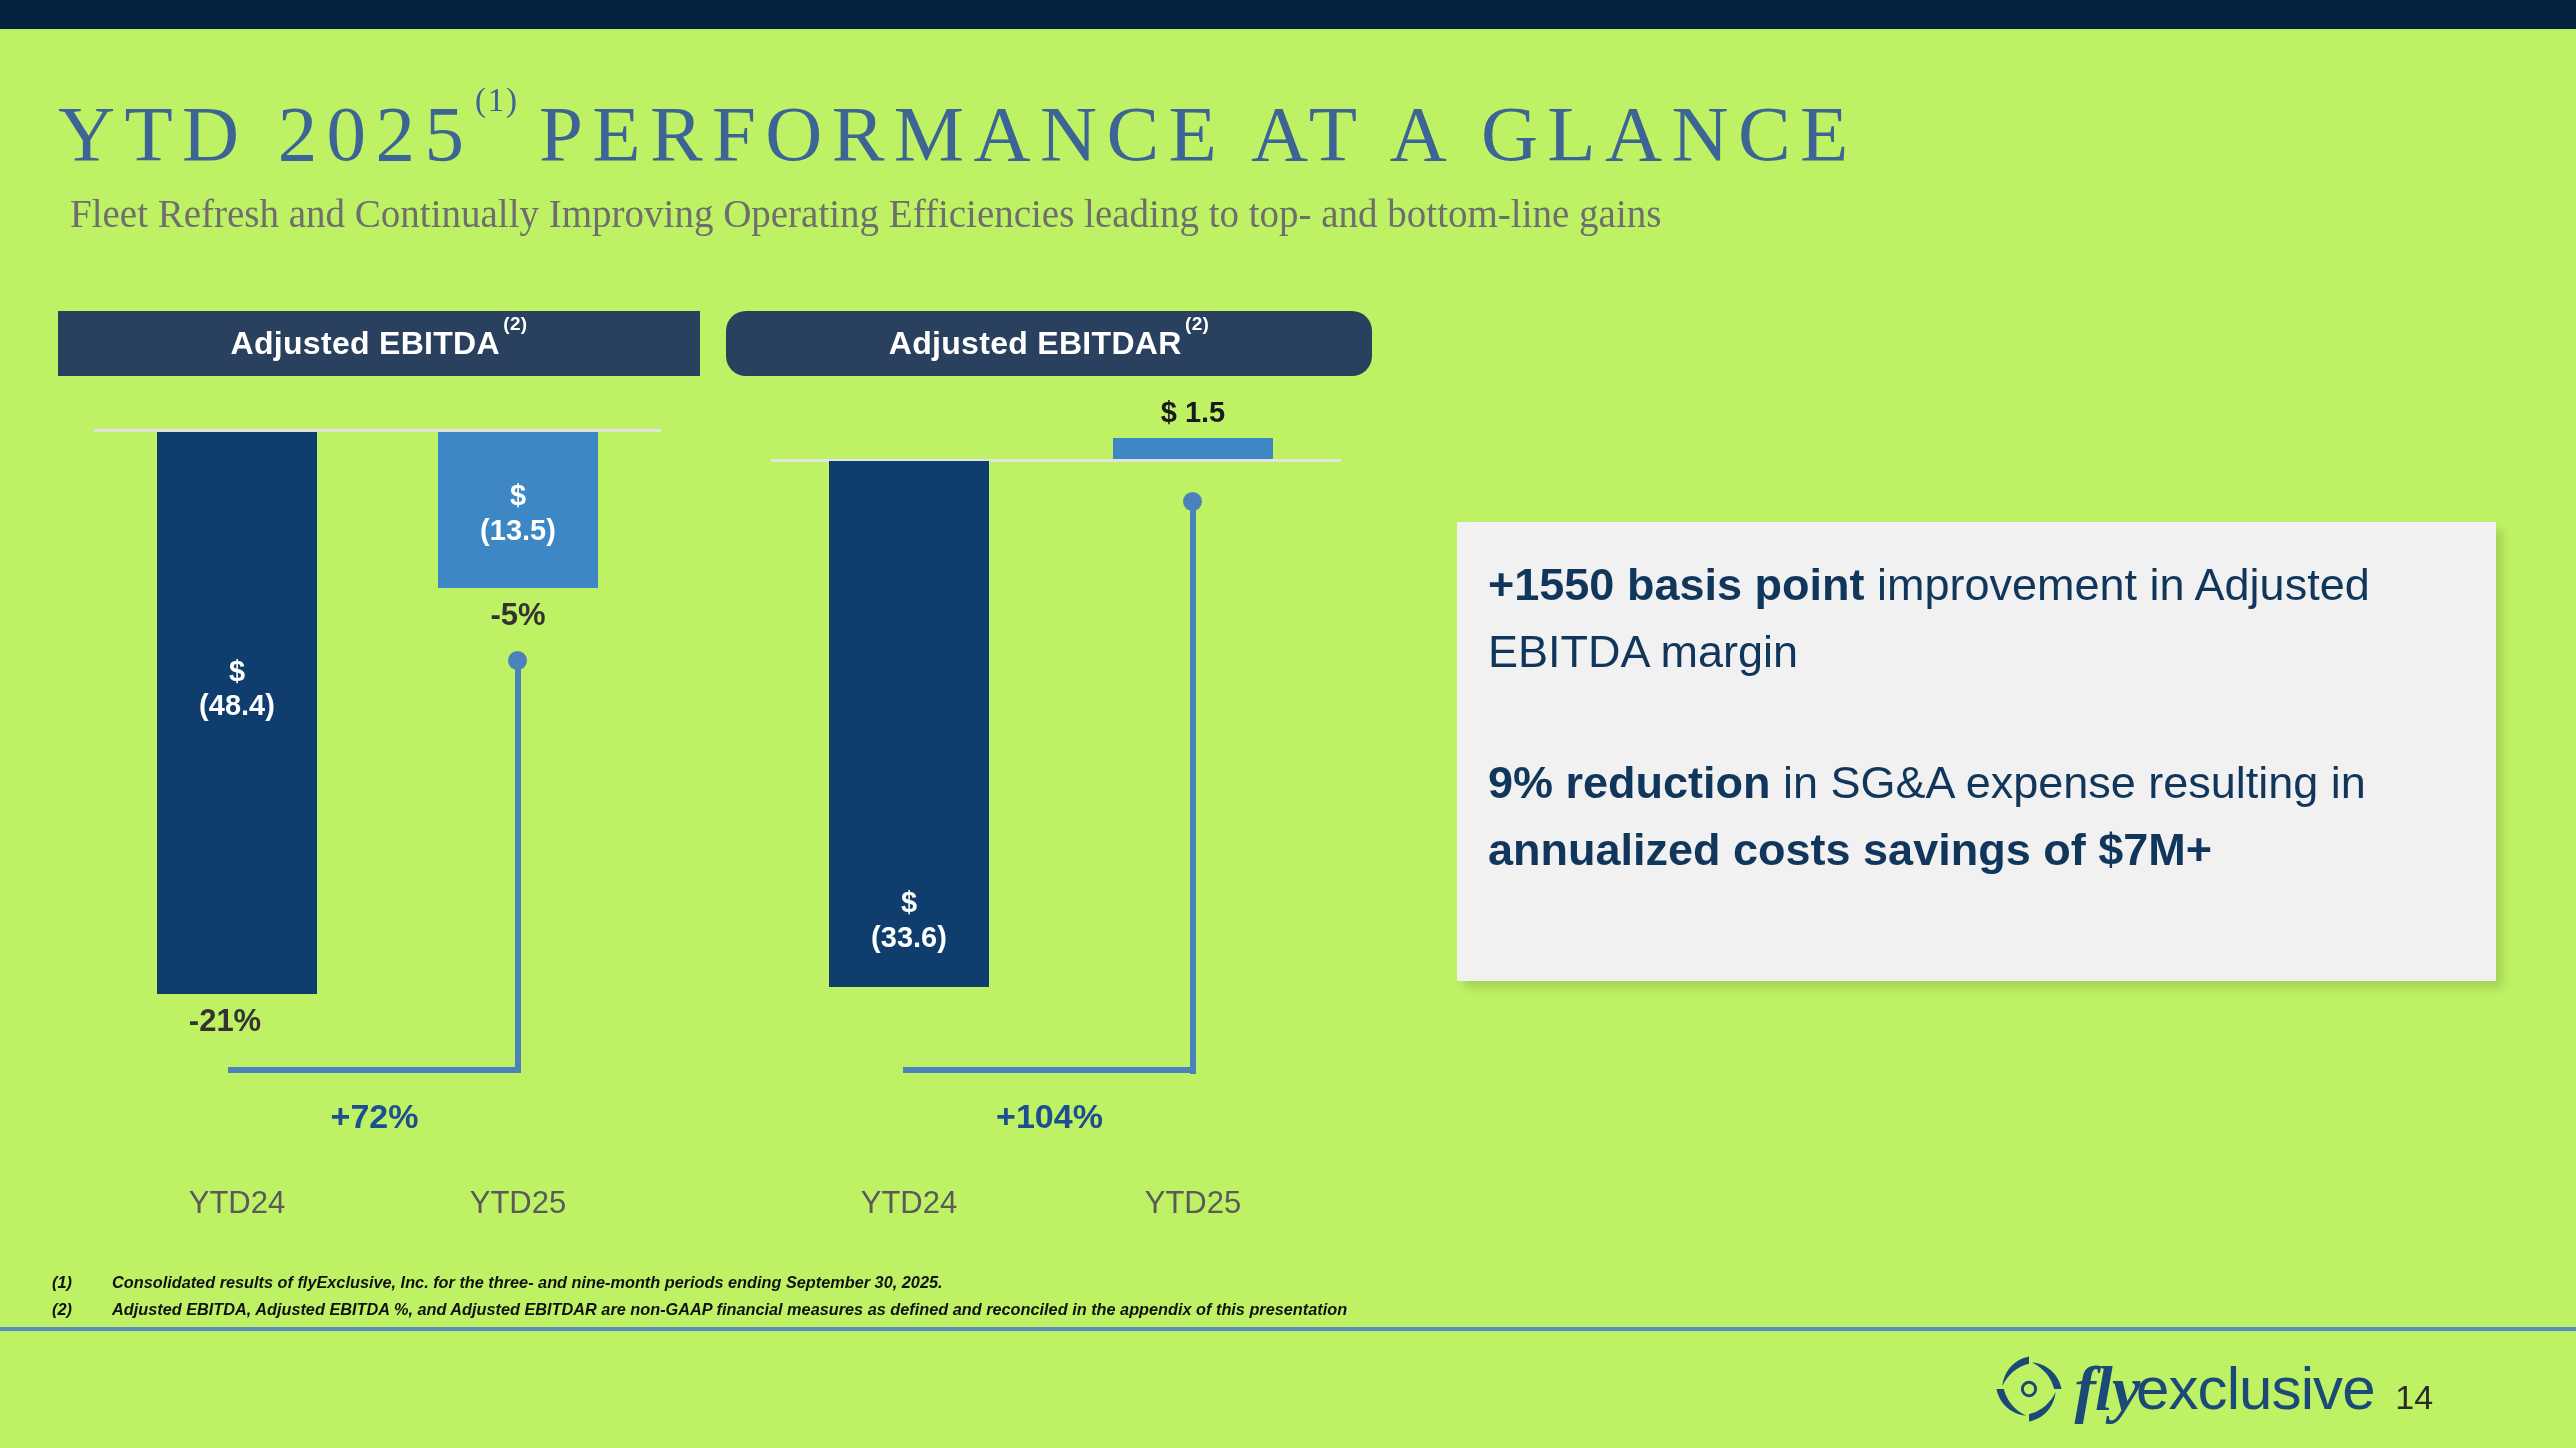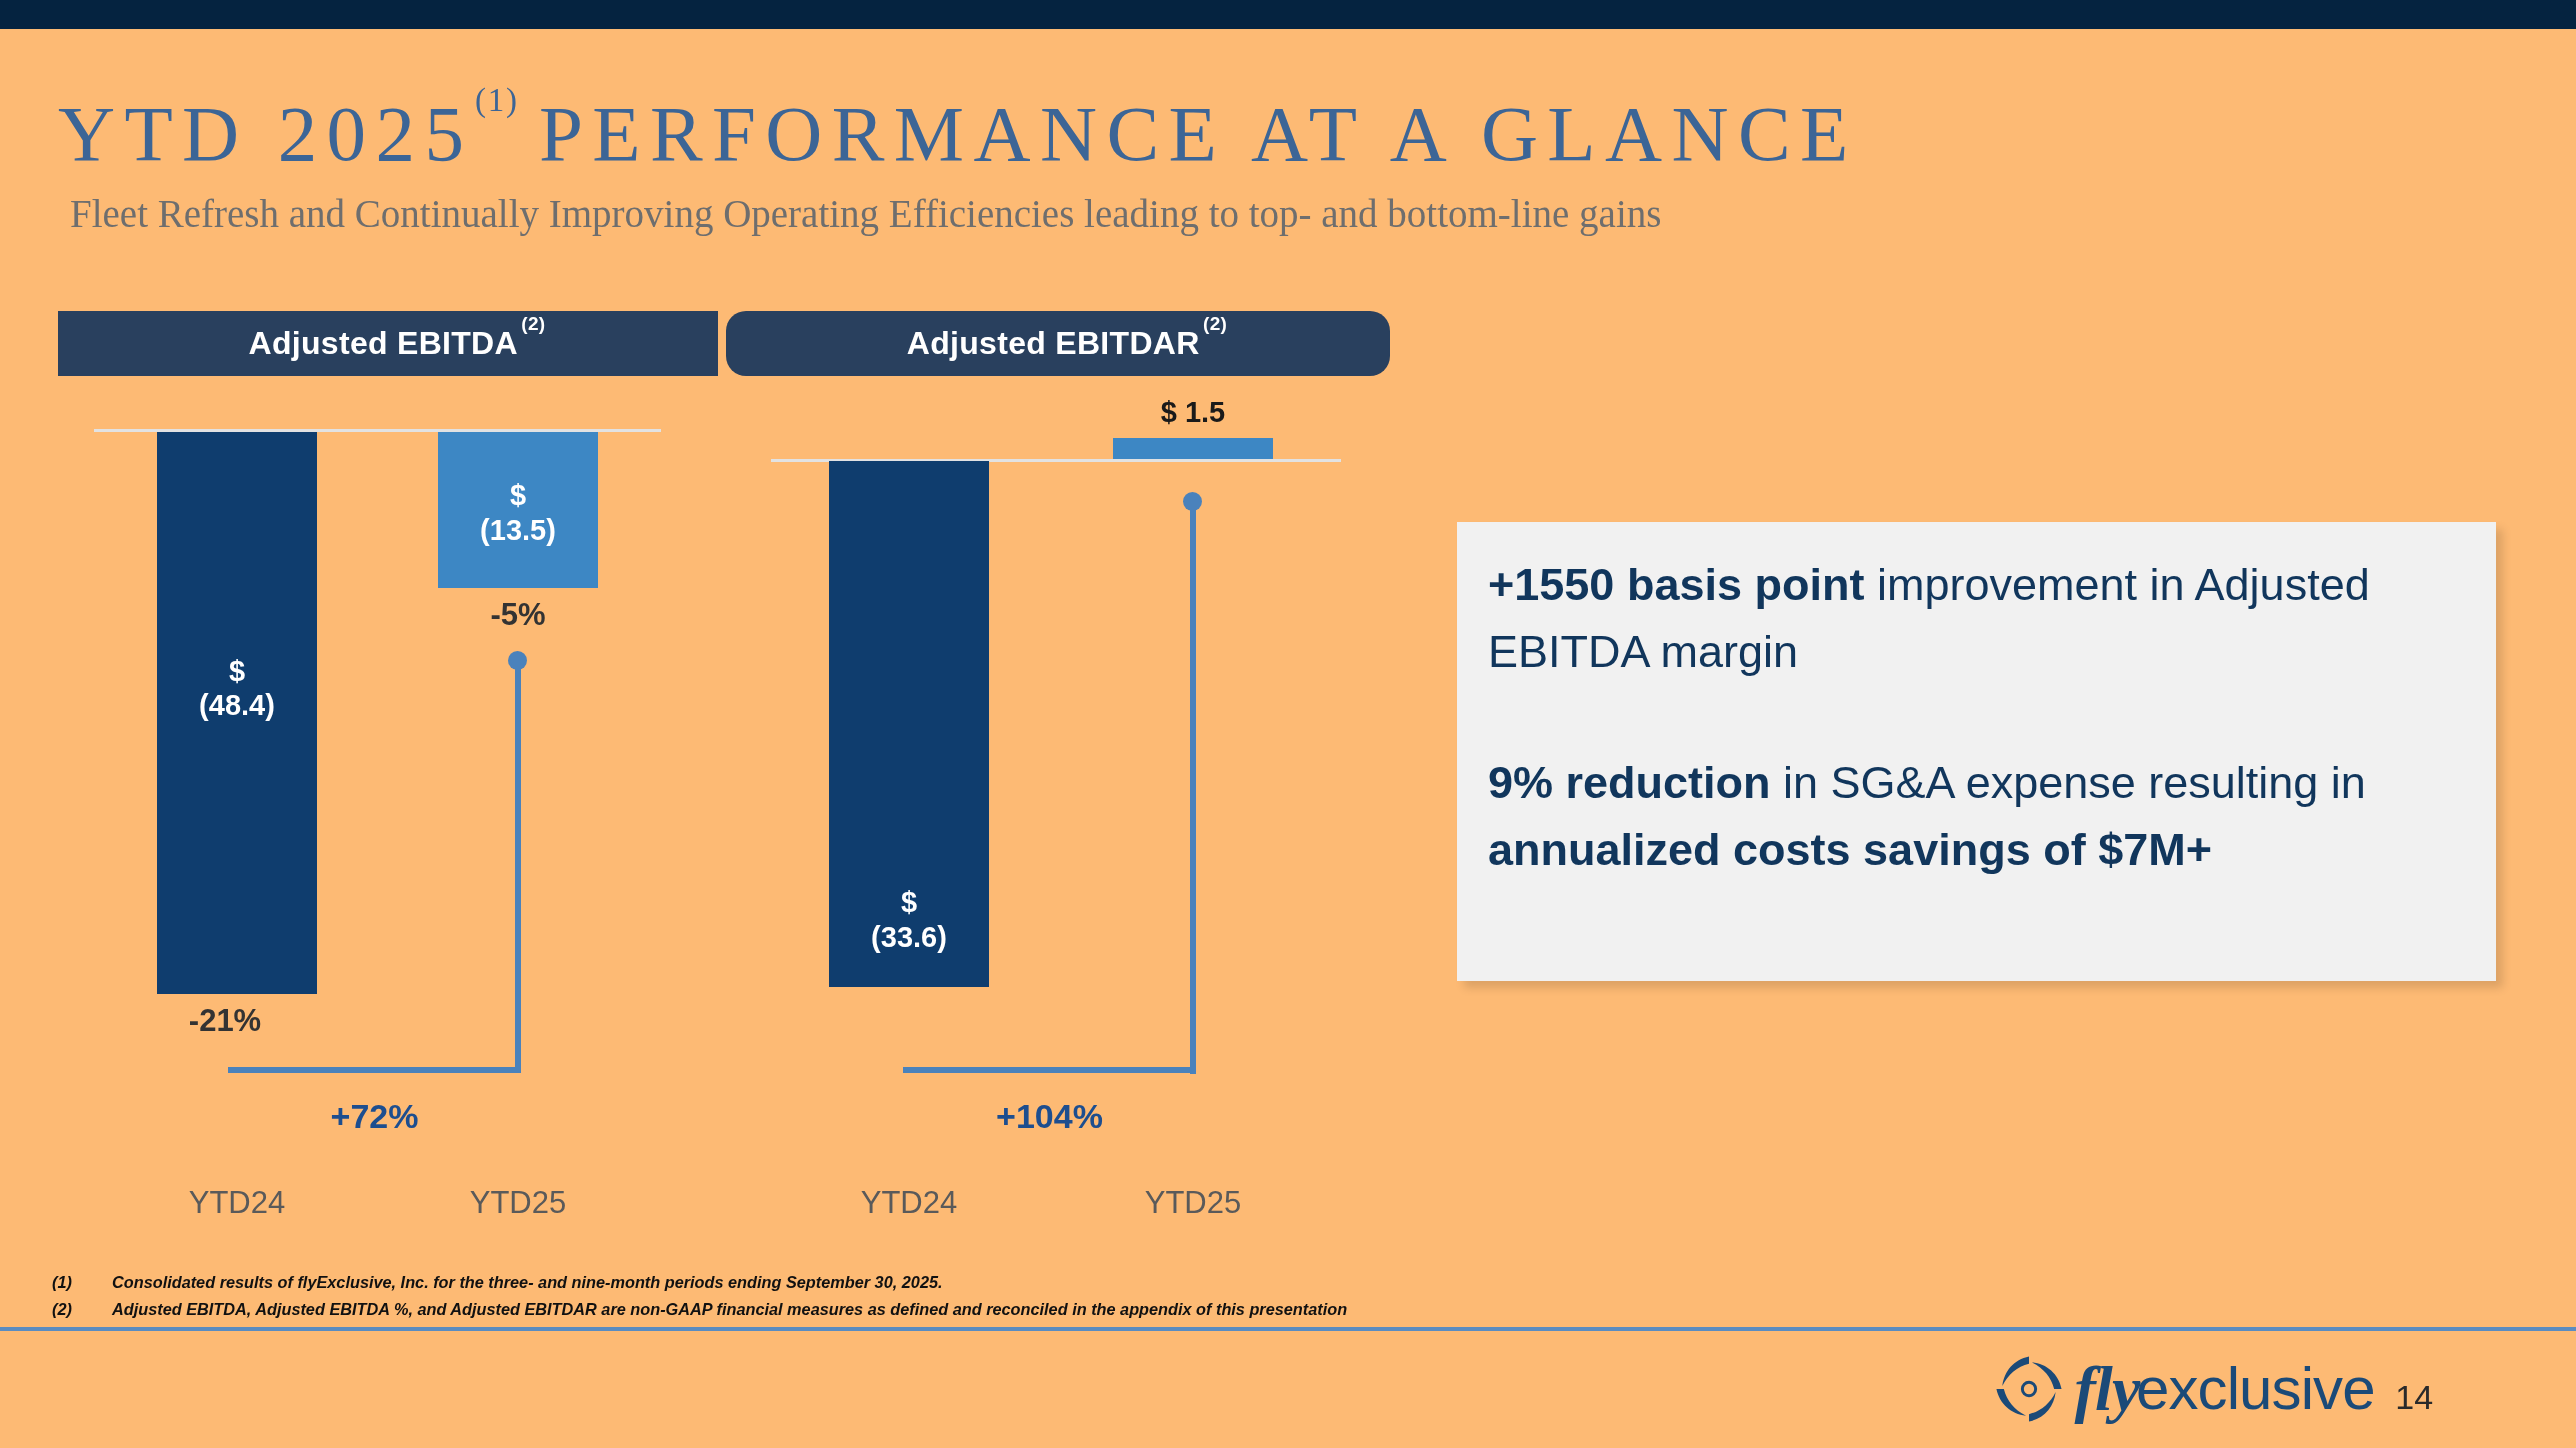--- a/index.html
+++ b/index.html
@@ -3,21 +3,21 @@
 <meta charset="utf-8">
 <style>
   html,body{margin:0;padding:0;}
   body{
     width:2576px;height:1449px;
     background:#ffffff;
     font-family:"Liberation Sans", sans-serif;
     overflow:hidden;
     position:relative;
   }
-  .slide{position:absolute;inset:0;background:#fdba74;}
+  .slide{position:absolute;inset:0;background:#bef264;}
 
   
   .top-strip{position:absolute;left:0;top:0;width:2576px;height:29px;background:#052340;}
 
   
   .title-row{position:absolute;left:58px;top:79px;width:2430px;height:94px;
     display:flex;align-items:flex-end;}
   .title-main{
     font-family:"Liberation Serif", serif;
     font-size:79px;line-height:79px;color:#3C6596;letter-spacing:9.4px;
@@ -36,21 +36,21 @@
   .subtitle{
     position:absolute;left:70px;top:191px;
     font-family:"Liberation Serif", serif;
     font-size:39px;color:#6E6E6E;white-space:nowrap;letter-spacing:0px;
   }
 
   
   .panel{position:absolute;}
   .panel-header{
     position:absolute;height:65px;background:#29405E;
-    display:flex;align-items:center;justify-content:center;padding-left:18px;
+    display:flex;align-items:center;justify-content:center;
   }
   .panel-header span{
     color:#ffffff;font-weight:bold;font-size:32px;letter-spacing:0.3px;
     font-family:"Liberation Sans", sans-serif;
   }
   .panel-header sup{font-size:19px;font-weight:bold;margin-left:3.4px;top:-12px;position:relative;}
 
   .axis-line{position:absolute;height:2.6px;background:#E2E2E2;}
 
   .bar{position:absolute;}

